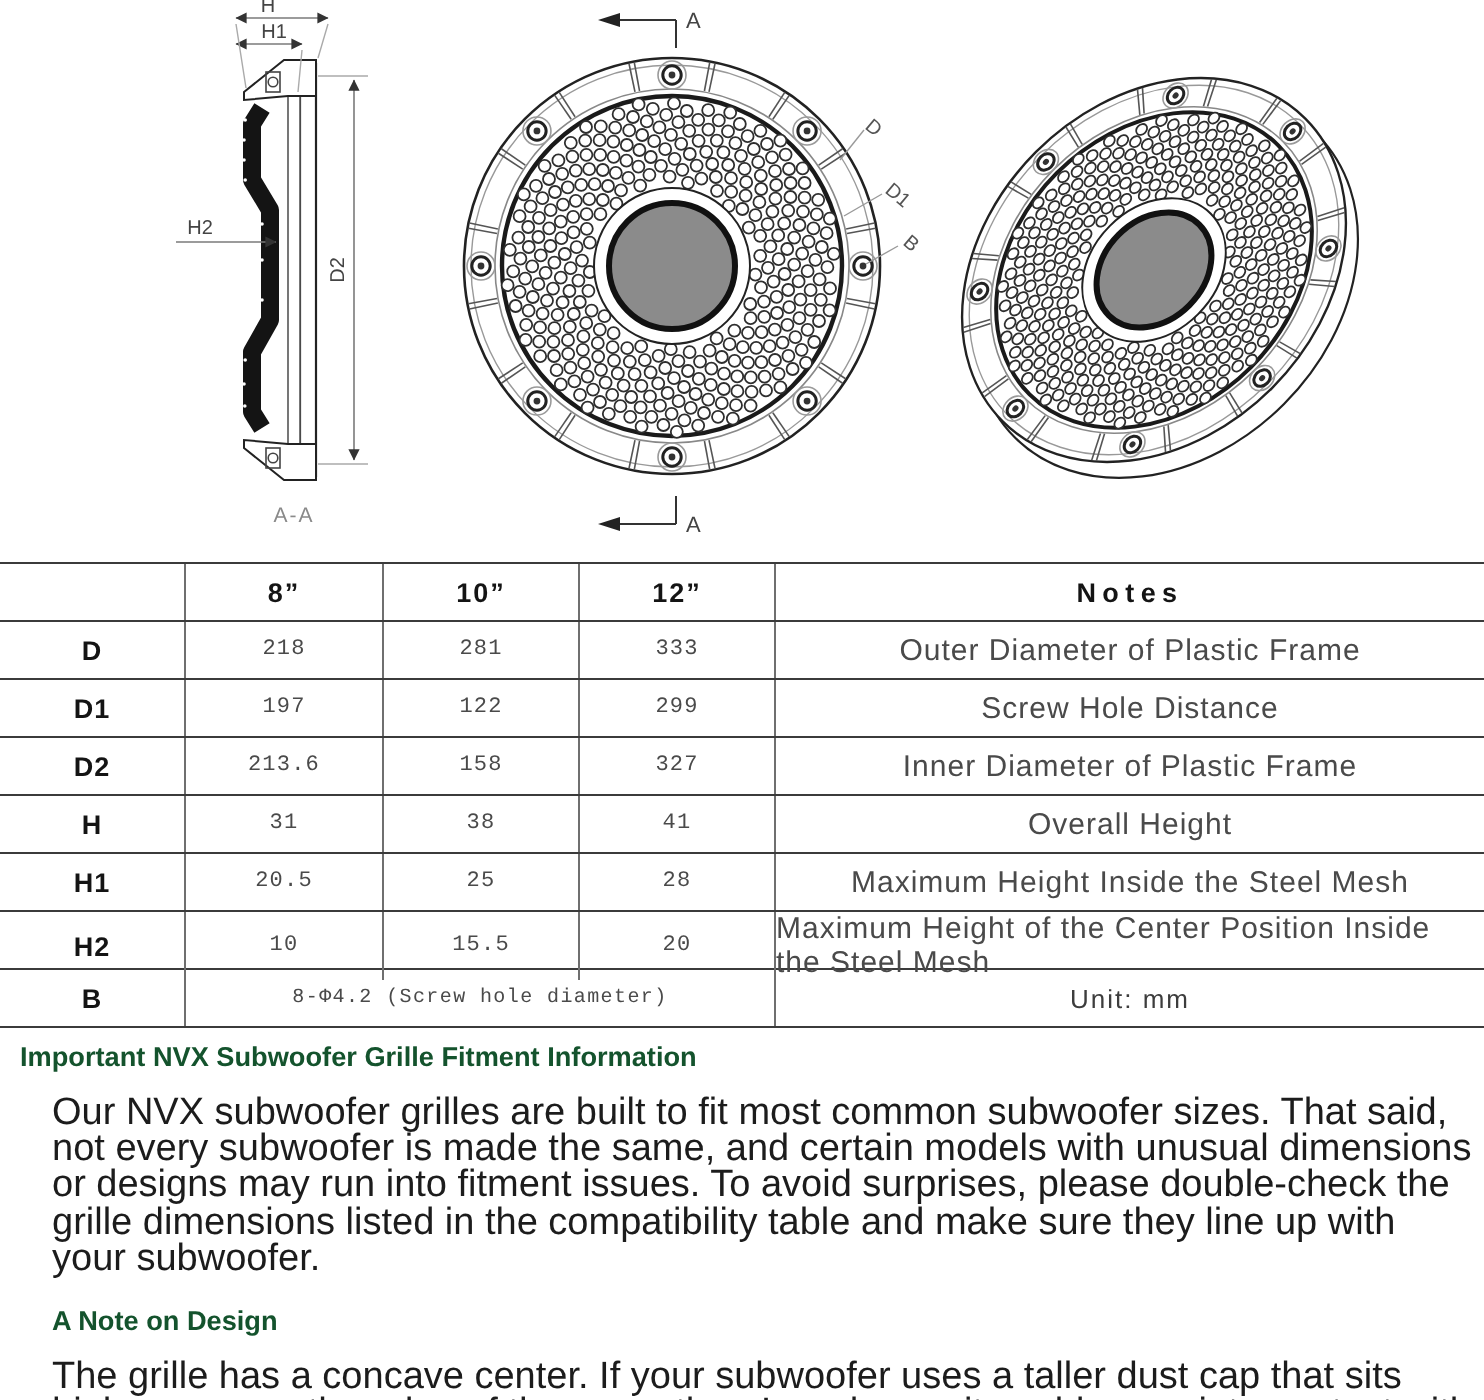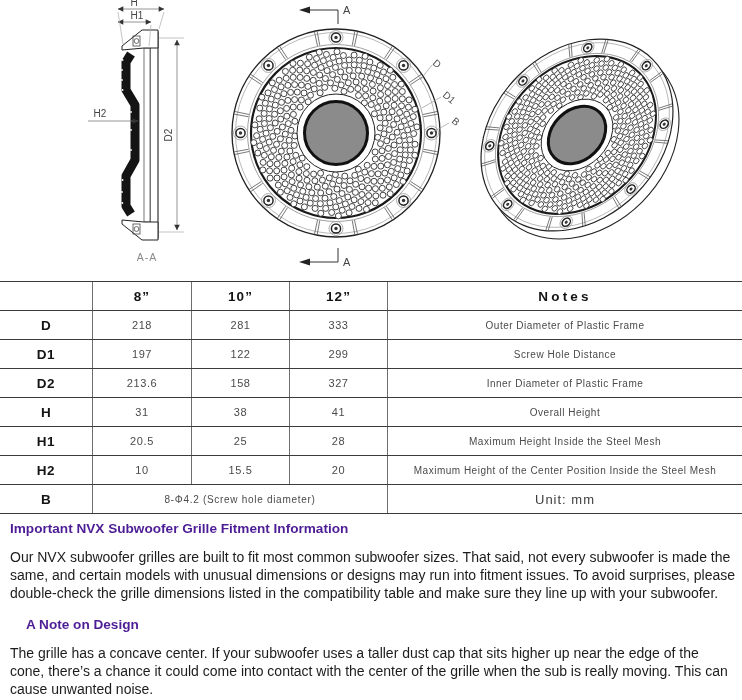--- a/index.html
+++ b/index.html
@@ -11,29 +11,29 @@
 
   
   .spec-table{position:absolute;top:281px;left:0;width:742px;border-top:1px solid #3b3b3b;}
   .trow{display:grid;grid-template-columns:93px 99px 98px 98px 354px;height:29px;
         border-bottom:1px solid #3b3b3b;}
   .cell{display:flex;align-items:center;justify-content:center;color:#4a4a4a;}
   .vline{border-right:1px solid #6f6f6f;}
   .hcell{font-weight:bold;font-size:13.5px;color:#141414;letter-spacing:1px;}
   .hnotes{letter-spacing:3.2px;}
   .rlabel{font-weight:bold;font-size:13.5px;color:#141414;letter-spacing:.5px;}
-  .val{font-size:11px;letter-spacing:.6px;}
-  .note{font-size:10px;letter-spacing:.5px;}
+  .val{font-size:11px;letter-spacing:.6px;font-family:Liberation Mono, monospace;}
+  .note{font-size:15px;letter-spacing:.5px;}
   .bspan{grid-column:2/5;font-size:10px;letter-spacing:.7px;}
   .unit{font-size:13px;letter-spacing:1px;color:#3d3d3d;text-align:center;}
 
   
   .copy{position:absolute;left:10px;top:521px;width:726px;color:#1c1c1c;}
-  .copy h2{font-size:13.6px;font-weight:bold;margin:0 0 12px 0;color:#4c1d95;}
-  .copy p{font-size:14px;line-height:18.2px;margin:0 0 14px 0;}
+  .copy h2{font-size:13.6px;font-weight:bold;margin:0 0 12px 0;color:#14532d;}
+  .copy p{font-size:19px;line-height:18.2px;margin:0 0 14px 16px;}
   .copy .sec2{margin-top:2px;margin-left:16px;}
 </style>
 </head>
 <body>
 
 <svg class="drawing" width="742" height="278" viewBox="0 0 742 278">
   <defs>
     <marker id="dimarrow" viewBox="0 0 10 10" refX="9.5" refY="5" markerWidth="9" markerHeight="7" orient="auto-start-reverse">
         <path d="M0,0 L10,5 L0,10 z" fill="#333"></path>
       </marker>

